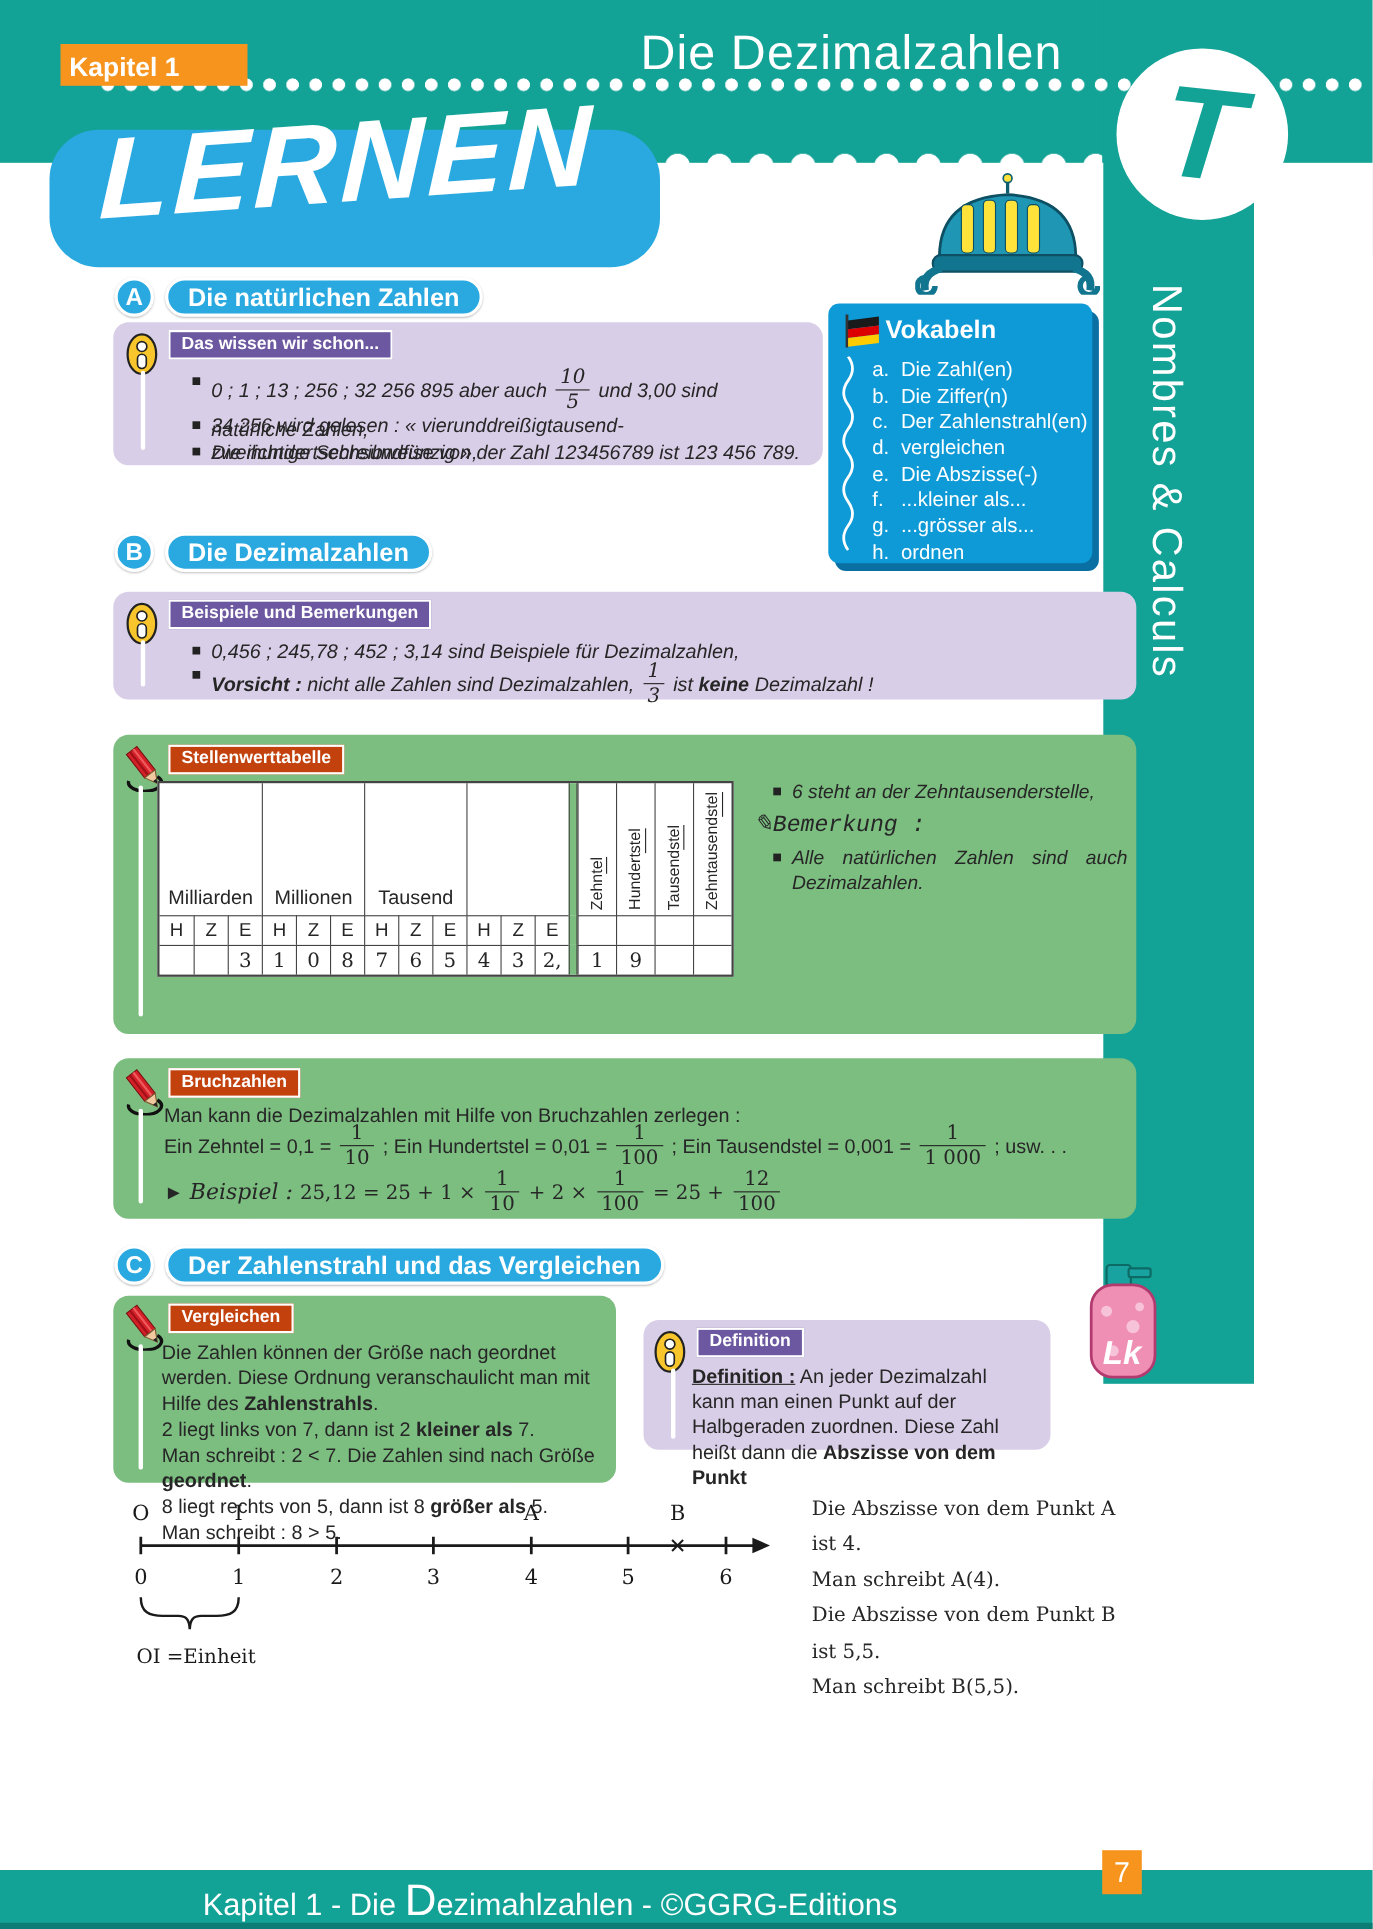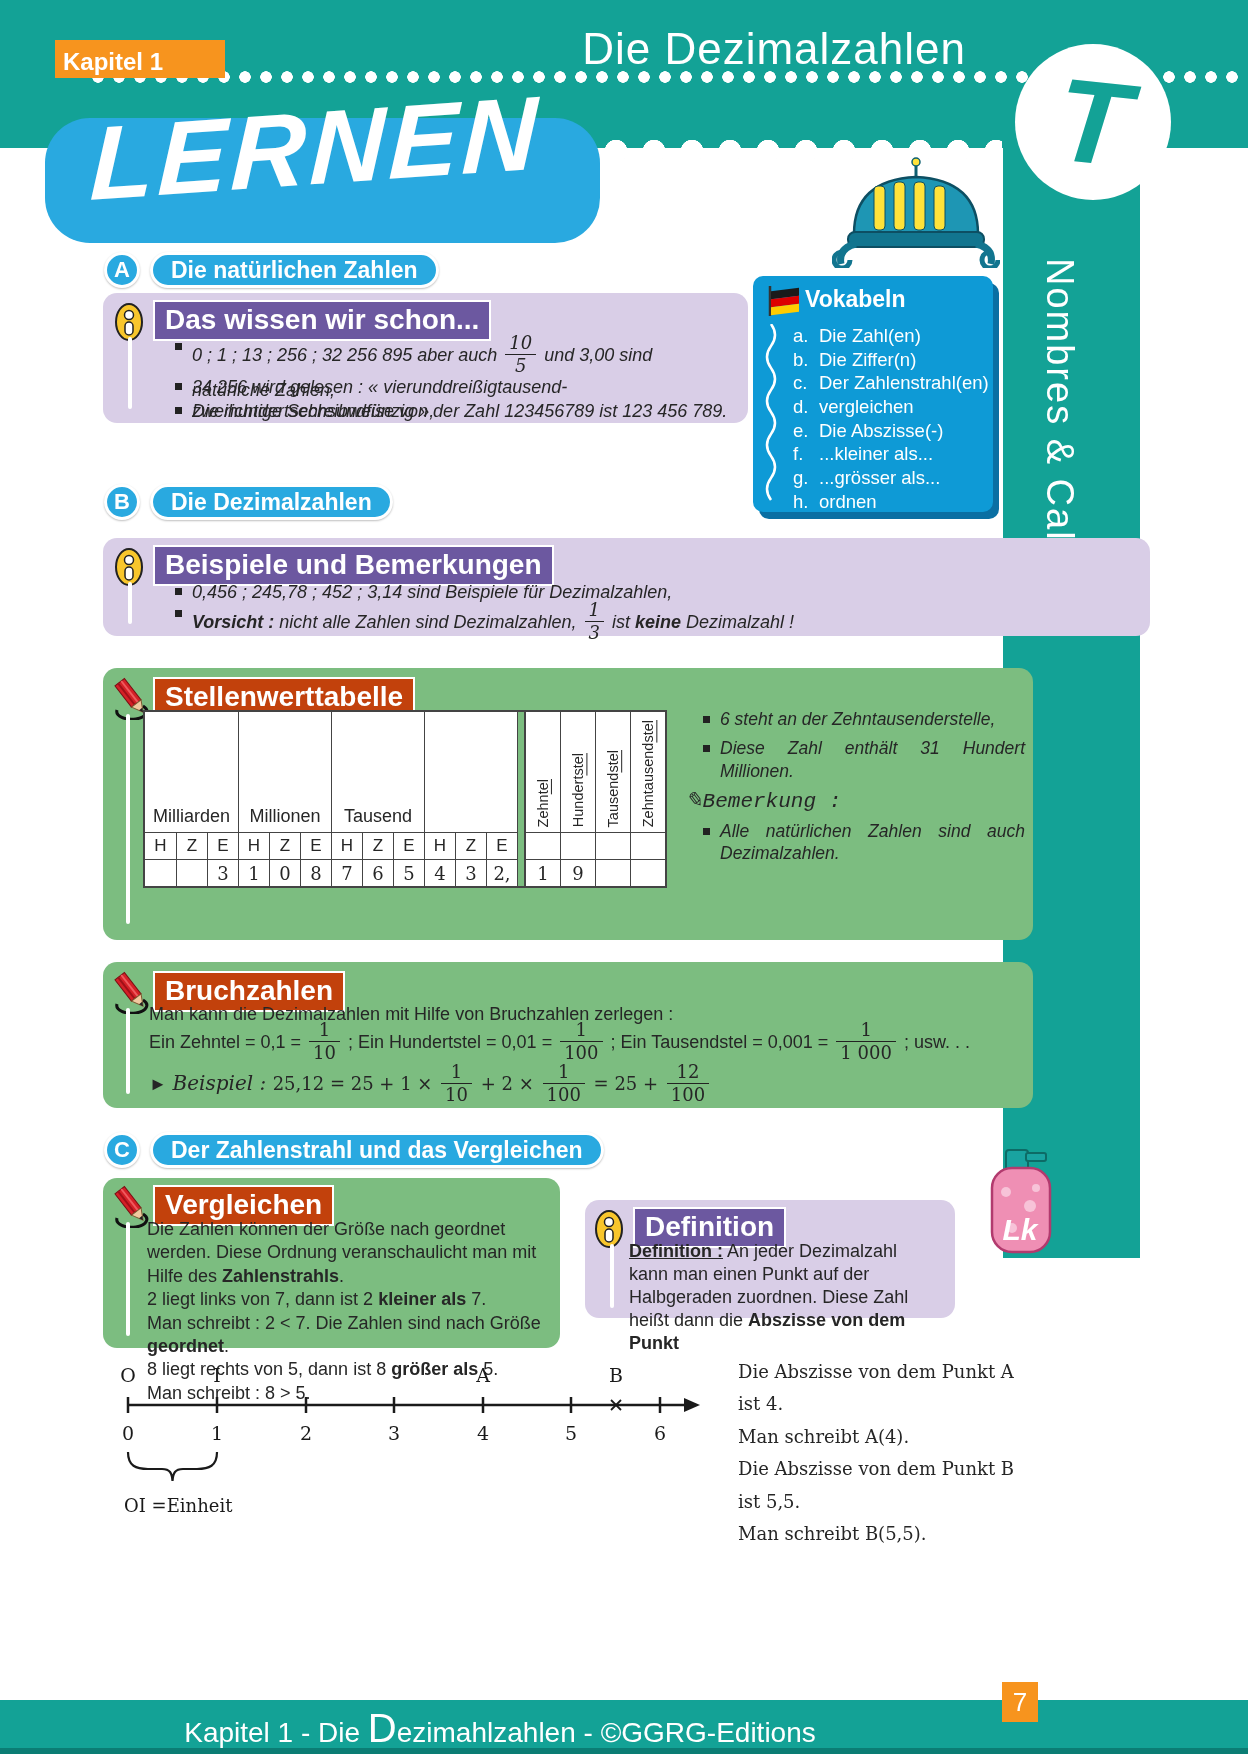--- a/index.html
+++ b/index.html
@@ -29,21 +29,21 @@
   
   .sec-circle{width:36px;height:36px;border-radius:50%;background:#29a9e0;border:3px solid #fff;
     color:#fff;font-weight:bold;font-size:22px;display:flex;align-items:center;justify-content:center;box-sizing:border-box;
     box-shadow:0 1px 2px rgba(0,0,0,.25);}
   .sec-pill{height:36px;background:#29a9e0;border:3px solid #fff;border-radius:18px;color:#fff;
     font-weight:bold;font-size:23px;display:flex;align-items:center;padding:0 18px;box-sizing:border-box;
     box-shadow:0 1px 2px rgba(0,0,0,.25);white-space:nowrap;}
   
   .purple-box{background:#d9cee7;border-radius:14px;}
   .green-box{background:#7cbd80;border-radius:14px;}
-  .bar{position:absolute;color:#fff;font-weight:bold;font-size:28px;padding:2px 10px 3px 10px;
+  .bar{position:absolute;color:#fff;font-weight:bold;font-size:16px;padding:2px 10px 3px 10px;
     border:2px solid #fff;white-space:nowrap;}
   .bar-purple{background:#6c58a0;}
   .bar-green{background:#c2410c;}
   .guide{position:absolute;width:4px;background:#fff;border-radius:2px;}
   .sq{width:7px;height:7px;background:#222;margin:8px 10px 0 0;flex:none;}
   .brow{display:flex;align-items:flex-start;font-style:italic;}
   .btxt{font-size:18px;line-height:1.35;}
   b{font-weight:bold;}
   .frac{display:inline-block;vertical-align:middle;text-align:center;
     font-family:"DejaVu Serif",serif;line-height:1.1;margin:0 3px;transform:translateY(-2px);}
@@ -198,21 +198,21 @@
     </div>
   </div>
 
   <div class="abs sec-circle" style="left:104px;top:484px">
     <span>B</span>
   </div>
   <div class="abs sec-pill" style="left:150px;top:484px">
     <span>Die Dezimalzahlen</span>
   </div>
 
-  <div class="abs purple-box" style="left:103px;top:538px;width:1047px;height:98px">
+  <div class="abs purple-box" style="left:103px;top:538px;width:930px;height:98px">
     <svg class="icon" style="left:10px;top:8px" width="32" height="42" viewBox="0 0 32 42">
       <ellipse cx="16" cy="21" rx="13" ry="18" fill="#f8c62c" stroke="#222" stroke-width="2"></ellipse>
       <circle cx="16" cy="14" r="4.5" fill="#fff" stroke="#222" stroke-width="1.5"></circle>
       <rect x="12" y="21" width="8" height="13" rx="4" fill="#fff" stroke="#222" stroke-width="1.5"></rect>
     </svg>
     <div class="bar bar-purple" style="left:50px;top:7px">Beispiele und Bemerkungen</div>
     <div class="guide" style="left:25px;top:44px;height:42px"></div>
     <div class="abs brow" style="left:72px;top:42px;width:840px">
       <span class="sq"></span>
       <div class="btxt">0,456 ; 245,78 ; 452 ; 3,14 sind Beispiele für Dezimalzahlen,</div>
@@ -297,24 +297,20 @@
           <div class="c r3c dc"></div>
           <div class="c r3c dc"></div>
       </div>
     </div>
 
     <div class="note-col">
       <div class="brow" style="margin-bottom:6px">
           <span class="sq"></span>
           <div>6 steht an der Zehntausenderstelle,</div>
         </div>
-      <div class="brow" style="margin-bottom:2px">
-          <span class="sq"></span>
-          <div>Diese Zahl enthält 31 Hundert Millionen.</div>
-        </div>
       <div class="bem"><span>✎</span><span>Bemerkung :</span></div>
       <div class="brow" style="margin-top:4px">
           <span class="sq"></span>
           <div>Alle natürlichen Zahlen sind auch Dezimalzahlen.</div>
         </div>
     </div>
   </div>
 
   <div class="abs green-box" style="left:103px;top:962px;width:930px;height:146px">
     <svg class="icon" style="left:6px;top:8px" width="46" height="44" viewBox="0 0 46 44">

